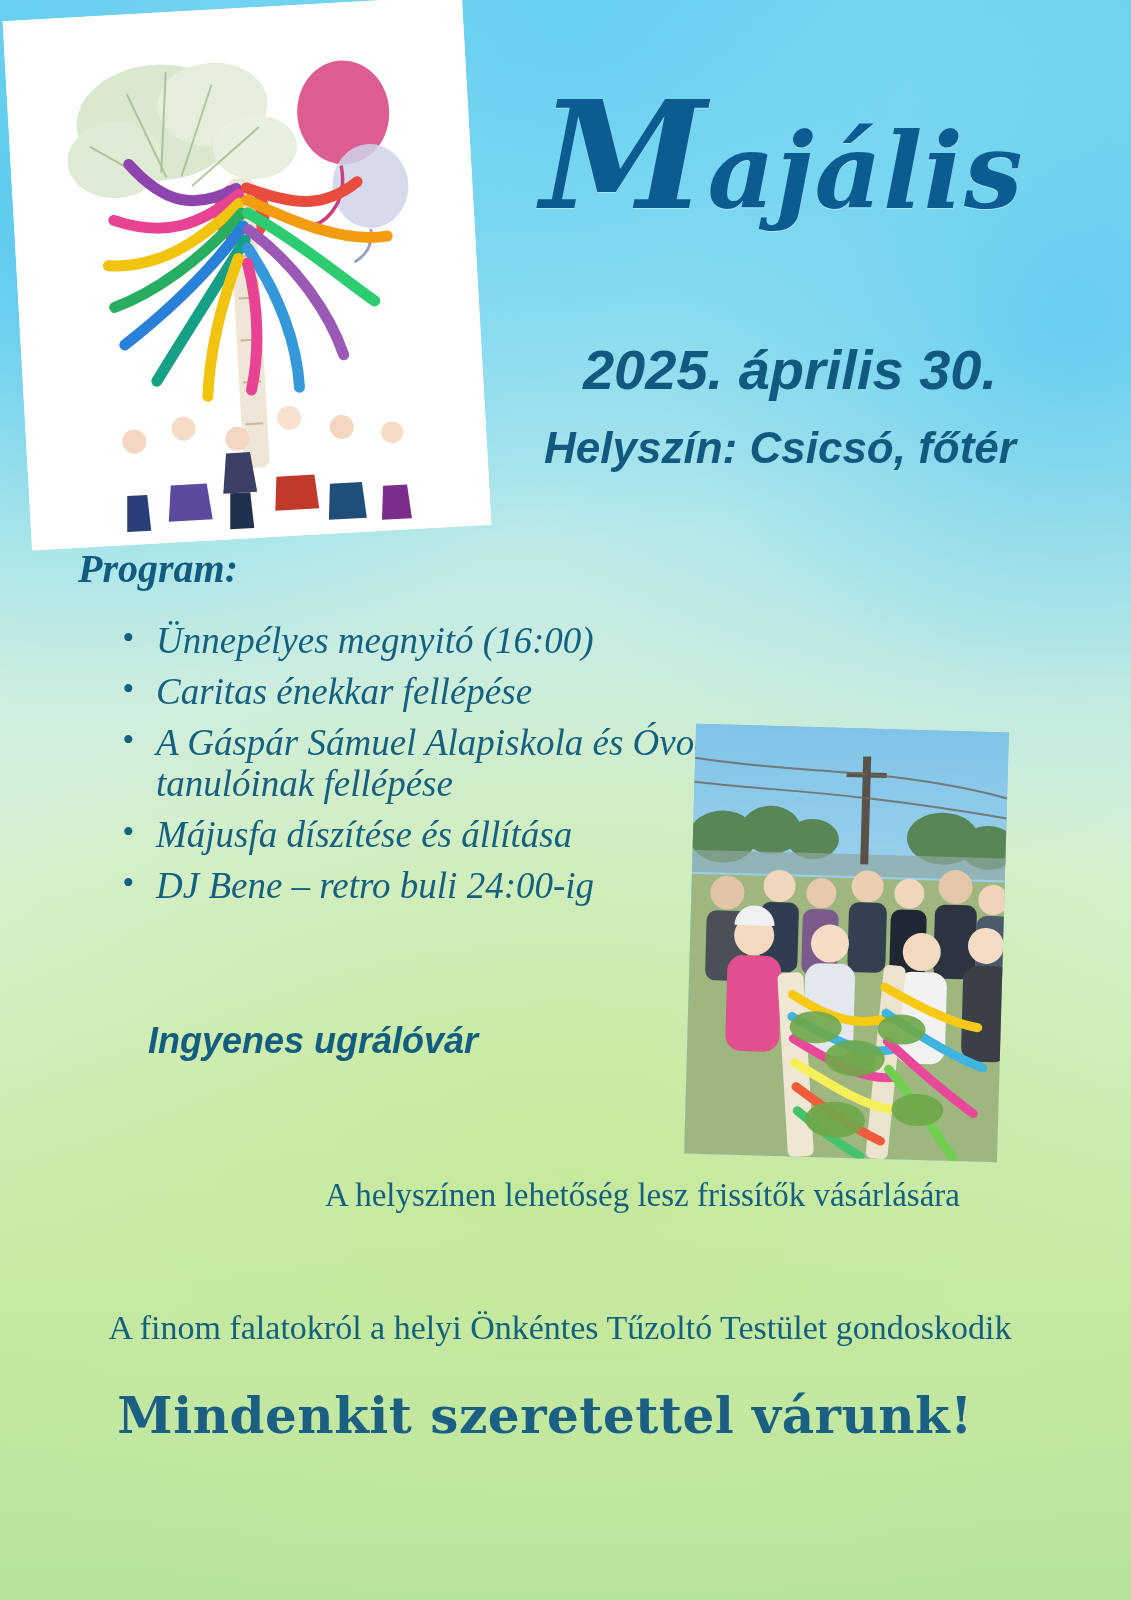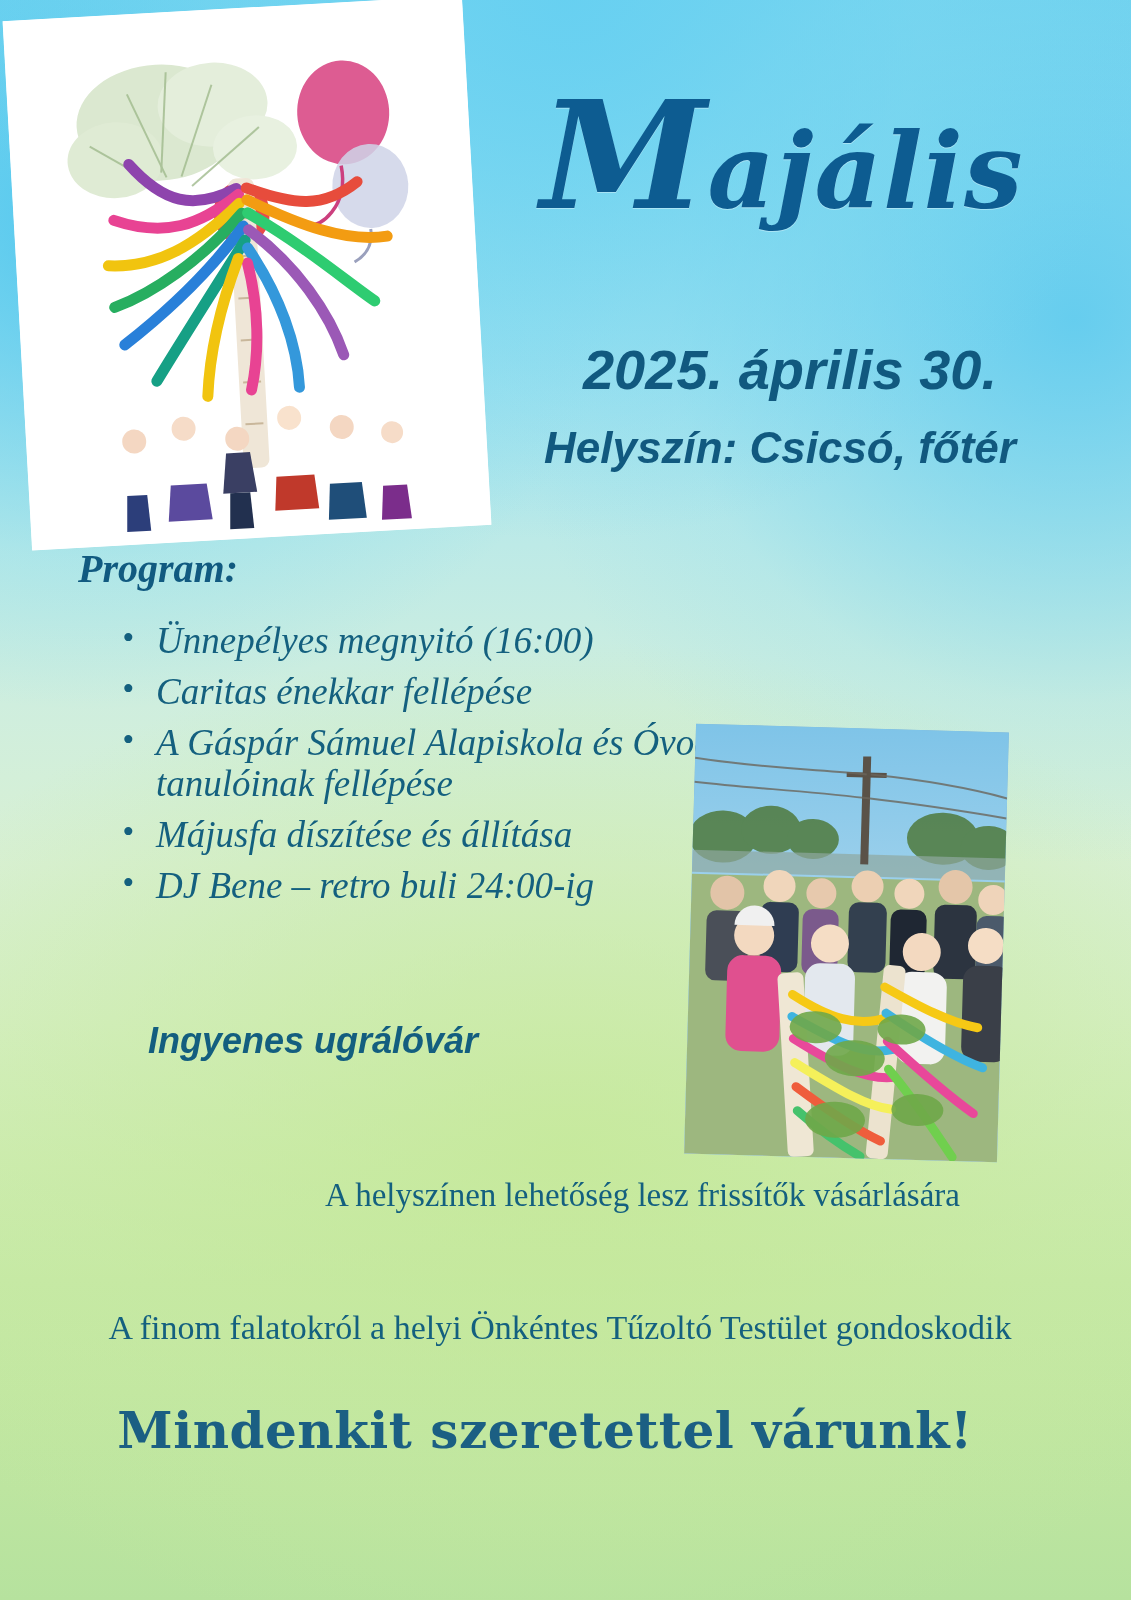--- a/index.html
+++ b/index.html
@@ -174,21 +174,20 @@
     position: absolute;
     left: 0;
     top: 1386px;
     width: 1090px;
     text-align: center;
     font-family: "DejaVu Serif", serif;
     font-weight: 700;
     font-size: 50px;
     letter-spacing: 0.5px;
     color: #1b5f83;
-    margin-top: 15px;
   }
 
   
   .photo {
     position: absolute;
     left: 690px;
     top: 728px;
     width: 313px;
     height: 430px;
     transform: rotate(1.6deg);

